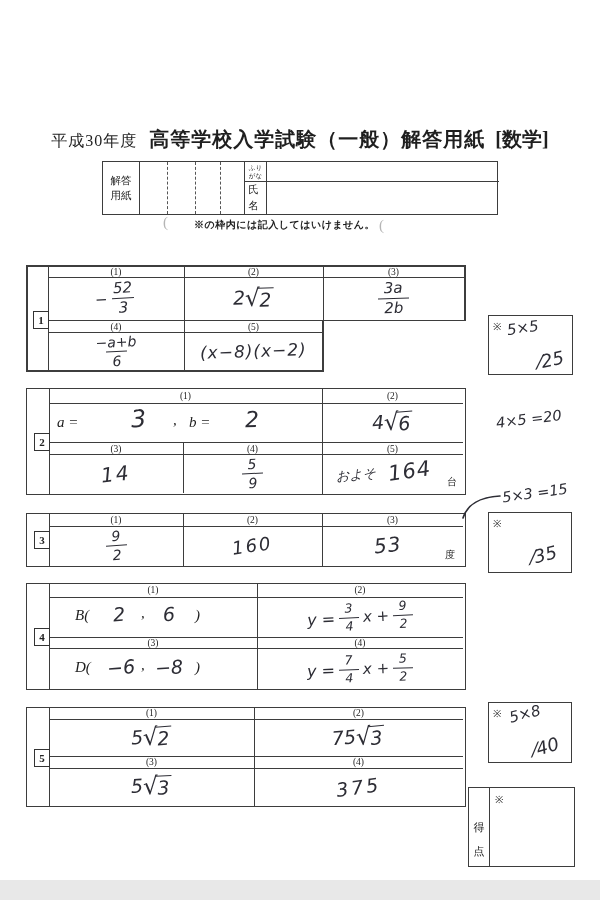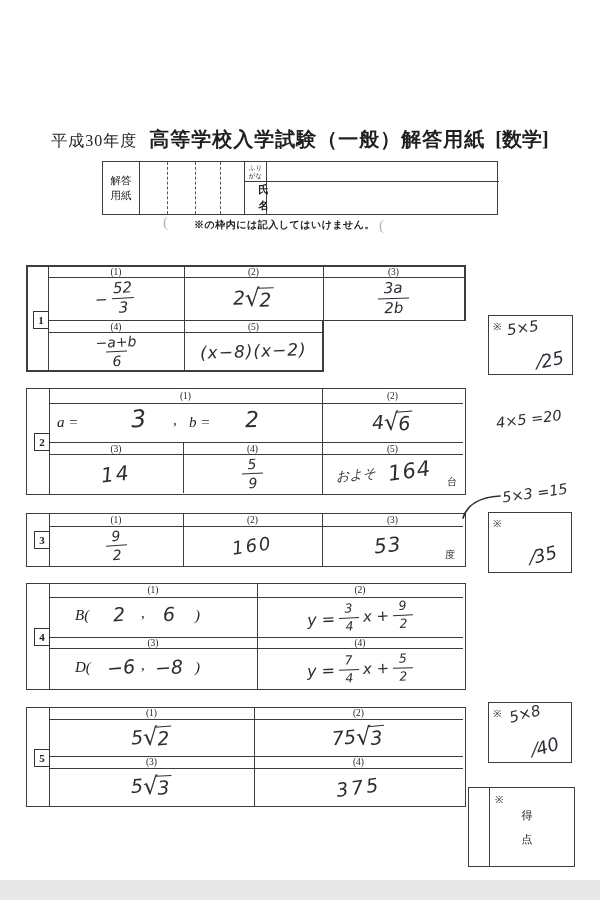--- a/index.html
+++ b/index.html
@@ -45,21 +45,21 @@
     <div class="ln" style="left:141px;top:0;width:1px;height:100%;"></div>
     <div class="ln" style="left:163px;top:0;width:1px;height:100%;"></div>
     <div class="ln" style="left:141px;top:19px;width:255px;height:1px;"></div>
     <div class="cell" style="left:0;top:0;width:36px;height:100%;">
       <div style="width:24px;font-size:10.5px;line-height:1.45;word-break:break-all;text-align:center;color:#222;">解答用紙</div>
     </div>
     <div class="cell" style="left:37px;top:0;width:104px;height:100%;"></div>
     <div class="cell" style="left:142px;top:0;width:21px;height:19px;">
       <div style="width:15px;font-size:6.5px;line-height:1.2;word-break:break-all;text-align:center;color:#222;">ふりがな</div>
     </div>
-    <div class="cell" style="left:150px;top:19px;width:21px;height:33px;font-weight:bold;">
+    <div class="cell" style="left:140px;top:19px;width:21px;height:33px;">
       <div style="width:11px;font-size:10.5px;line-height:1.5;word-break:break-all;text-align:center;color:#222;">氏名</div>
     </div>
     <div class="cell" style="left:164px;top:0;width:230px;height:19px;"></div>
     <div class="cell" style="left:164px;top:19px;width:230px;height:33px;"></div>
   </div>
 
   <div class="t print" style="left:194px;top:218px;font-size:10px;font-weight:600;letter-spacing:0.5px;">※の枠内には記入してはいけません。</div>
   <div class="t" style="left:163px;top:214px;font-size:15px;color:#b5b5b5;font-family:'Liberation Serif',serif;">(</div>
   <div class="t" style="left:379px;top:217px;font-size:15px;color:#b5b5b5;font-family:'Liberation Serif',serif;">(</div>
 
@@ -291,19 +291,19 @@
   </div>
 
   <div style="position:absolute;left:488px;top:702px;width:84px;height:61px;border:1.6px solid #3d3d3d;box-sizing:border-box;">
     <span class="t mark" style="left:4px;top:3px;">※</span>
     <span class="t hw" style="left:20px;top:2px;font-size:15px;transform:rotate(-14deg);">5×8</span>
     <span class="t hw score" style="right:12px;bottom:5px;transform:rotate(-16deg);">⁄40</span>
   </div>
 
   <div style="position:absolute;left:468px;top:787px;width:107px;height:80px;border:1.8px solid #3d3d3d;box-sizing:border-box;">
     <div class="ln" style="left:20px;top:0;width:1px;height:100%;"></div>
-    <div class="cell" style="left:0;top:0;width:20px;height:100%;margin-left:48px;">
+    <div class="cell" style="left:0;top:12px;width:20px;height:100%;">
       <div style="width:12px;font-size:11px;line-height:2.2;word-break:break-all;text-align:center;color:#222;">得点</div>
     </div>
     <span class="t mark" style="left:26px;top:4px;">※</span>
   </div>
 
 </div>
 
 </body></html>

